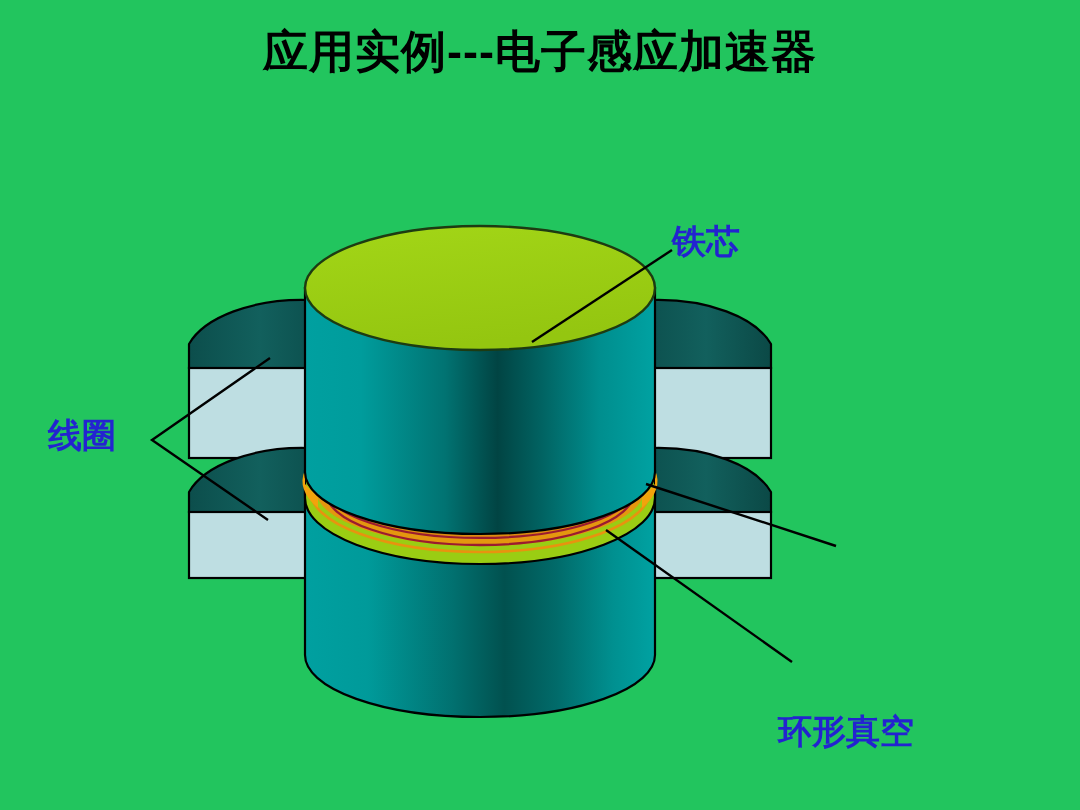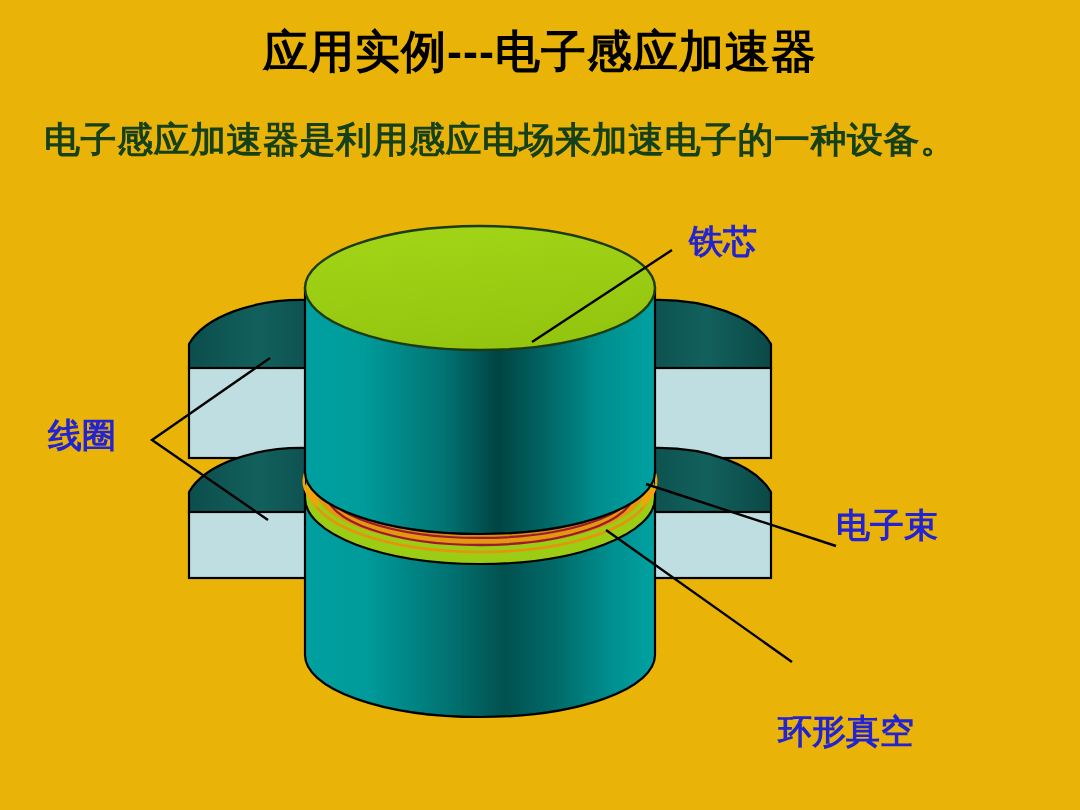--- a/index.html
+++ b/index.html
@@ -5,21 +5,21 @@
   html,body{margin:0;padding:0;}
   body{
     width:1080px;height:810px;
     background:#ffffff;
     font-family:"Liberation Serif","DejaVu Serif",serif;
     overflow:hidden;
     position:relative;
   }
   #slide{
     position:absolute;left:0;top:0;width:1080px;height:810px;
-    background:#eab308;
+    background:#22c55e;
   }
   .title{
     position:absolute;
     left:0;top:22px;width:1080px;
     text-align:center;
     font-size:45px;
     font-weight:bold;
     color:#000000;
     letter-spacing:1px;
     font-family:"Liberation Sans","DejaVu Sans",sans-serif;
@@ -40,33 +40,32 @@
   }
   .label{
     position:absolute;
     color:#2323d0;
     font-weight:bold;
     font-size:34px;
     line-height:1.18;
     white-space:pre;
     font-family:"Liberation Serif","DejaVu Serif",serif;
   }
-  .lbl-iron{ left:672px; top:222px;margin-left:17px; }
+  .lbl-iron{ left:672px; top:222px; }
   .lbl-coil{ left:48px; top:418px;font-family:Liberation Mono, monospace; }
   .lbl-beam{ left:836px; top:506px; }
   .lbl-tube{ left:778px; top:632px; }
 </style>
 </head>
 <body>
 
 <div id="slide">
 
   <div class="title">应用实例---电子感应加速器</div>
 
-  <div class="body-text">电子感应加速器是利用感应电场来加速电子的一种设备。</div>
 
   <svg class="diagram" viewBox="0 0 1080 810">
     <defs>
       <linearGradient id="gCore" x1="0" y1="0" x2="1" y2="0">
         <stop offset="0%" stop-color="#00a0a0"></stop>
         <stop offset="16%" stop-color="#009c9c"></stop>
         <stop offset="40%" stop-color="#017372"></stop>
         <stop offset="55%" stop-color="#014443"></stop>
         <stop offset="68%" stop-color="#016463"></stop>
         <stop offset="84%" stop-color="#008e8e"></stop>
@@ -170,19 +169,18 @@
       <polyline points="270,358 152,440 268,520"></polyline>
 
       <line x1="646" y1="484" x2="836" y2="546"></line>
 
       <line x1="606" y1="530" x2="792" y2="662"></line>
     </g>
   </svg>
 
   <div class="label lbl-iron">铁芯</div>
   <div class="label lbl-coil">线圈</div>
-  <div class="label lbl-beam">电子束</div>
   <div class="label lbl-tube">
     <div>环形真空</div>
     
   </div>
 
 </div>
 
 </body></html>

